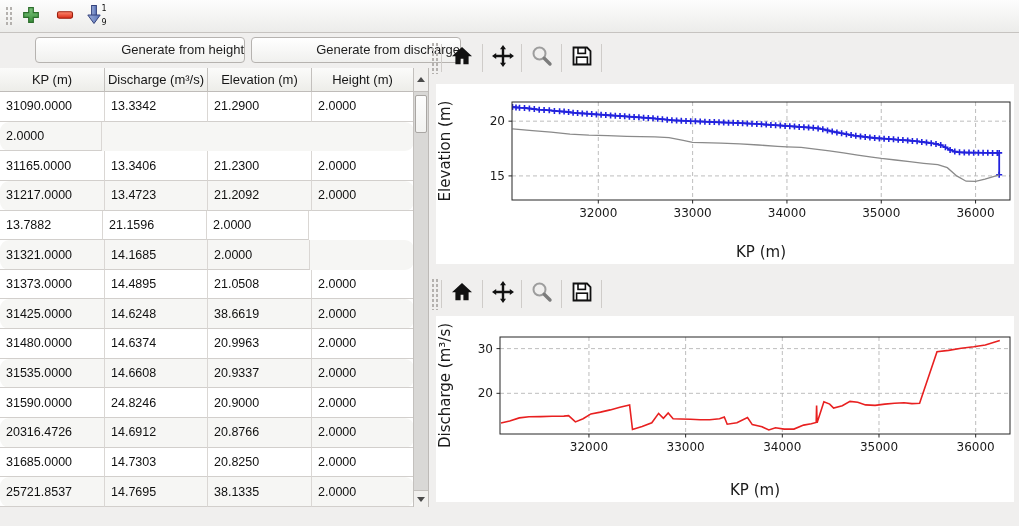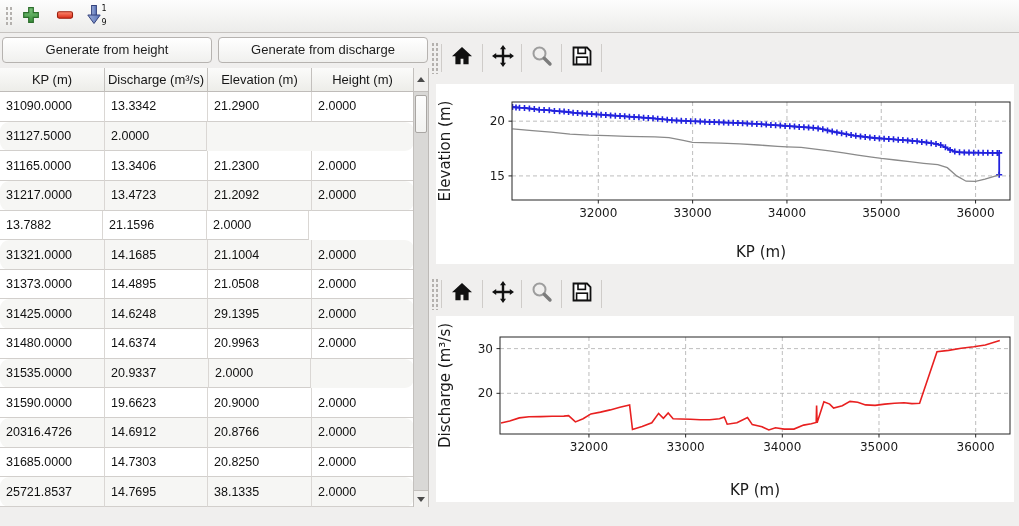--- a/index.html
+++ b/index.html
@@ -24,22 +24,23 @@
     position:absolute; top:4px; width:26px; height:26px;
     display:flex; align-items:center; justify-content:center;
     border-radius:3px;
   }
   
   #left-panel { position:absolute; left:0; top:34px; width:430px; height:492px; }
   .gen-btn {
     position:absolute; top:3px; height:26px; width:210px;
     background:linear-gradient(#ffffff,#f0f0ee);
     border:1px solid #b6b3b0; border-radius:4px;
-    font-size:13px; color:#1d1d1d; text-align:center; line-height:24px;
+    font-size:13px; color:#1d1d1d; text-align:right; line-height:24px;
     cursor:default;
+    margin-left:33px;
   }
   #gen-height { left:2px; }
   #gen-discharge { left:218px; }
   #table-wrap {
     position:absolute; left:0; top:34px; width:429px; height:439px;
     background:#fff; border-right:1px solid #bdbab7;
   }
   #table-header { position:absolute; left:0; top:0; height:24px; width:414px; display:flex; }
   .th {
     height:24px; background:linear-gradient(#fbfbfa,#edede9);
@@ -145,21 +146,20 @@
       <div class="th c3">Height (m)</div>
     </div>
     <div id="table-body">
         <div class="tr">
           <div class="td c0">31090.0000</div>
           <div class="td c1">13.3342</div>
           <div class="td c2">21.2900</div>
           <div class="td c3">2.0000</div>
         </div>
         <div class="tr">
-          <div class="td c0">31127.5000</div>
           <div class="td c3">2.0000</div>
         </div>
         <div class="tr">
           <div class="td c0">31165.0000</div>
           <div class="td c1">13.3406</div>
           <div class="td c2">21.2300</div>
           <div class="td c3">2.0000</div>
         </div>
         <div class="tr">
           <div class="td c0">31217.0000</div>
@@ -168,49 +168,49 @@
           <div class="td c3">2.0000</div>
         </div>
         <div class="tr">
           <div class="td c1">13.7882</div>
           <div class="td c2">21.1596</div>
           <div class="td c3">2.0000</div>
         </div>
         <div class="tr">
           <div class="td c0">31321.0000</div>
           <div class="td c1">14.1685</div>
-          <div class="td c2">21.1004</div>
           <div class="td c3">2.0000</div>
         </div>
         <div class="tr">
           <div class="td c0">31373.0000</div>
           <div class="td c1">14.4895</div>
           <div class="td c2">21.0508</div>
           <div class="td c3">2.0000</div>
         </div>
         <div class="tr">
           <div class="td c0">31425.0000</div>
           <div class="td c1">14.6248</div>
-          <div class="td c2">29.1395</div>
+          <div class="td c2">38.6619</div>
           <div class="td c3">2.0000</div>
         </div>
         <div class="tr">
           <div class="td c0">31480.0000</div>
           <div class="td c1">14.6374</div>
           <div class="td c2">20.9963</div>
           <div class="td c3">2.0000</div>
         </div>
         <div class="tr">
           <div class="td c0">31535.0000</div>
+          <div class="td c1">14.6608</div>
           <div class="td c2">20.9337</div>
           <div class="td c3">2.0000</div>
         </div>
         <div class="tr">
           <div class="td c0">31590.0000</div>
-          <div class="td c1">19.6623</div>
+          <div class="td c1">24.8246</div>
           <div class="td c2">20.9000</div>
           <div class="td c3">2.0000</div>
         </div>
         <div class="tr">
           <div class="td c0">20316.4726</div>
           <div class="td c1">14.6912</div>
           <div class="td c2">20.8766</div>
           <div class="td c3">2.0000</div>
         </div>
         <div class="tr">

